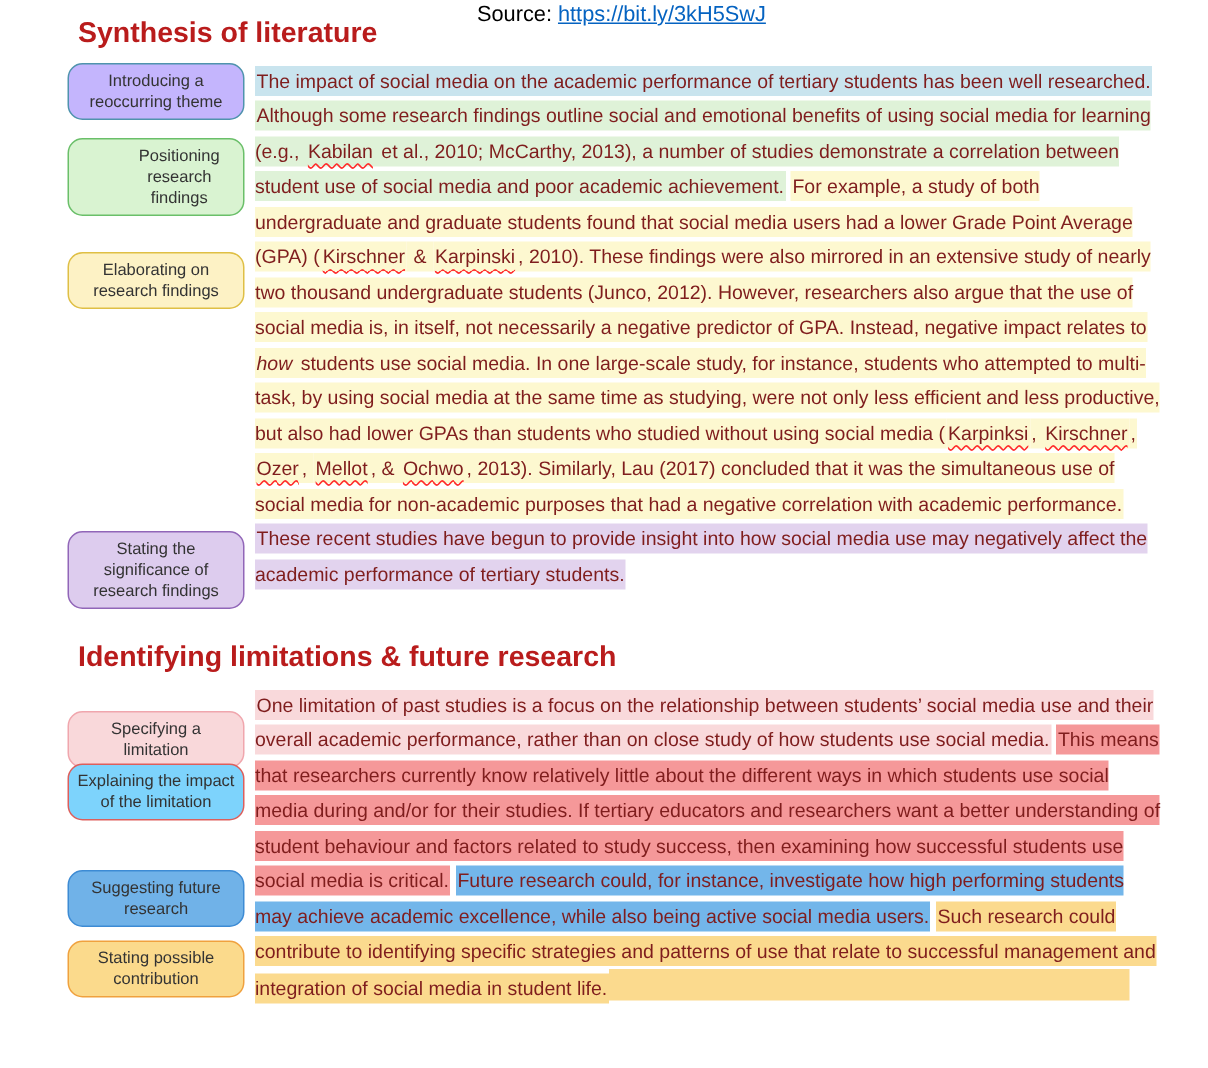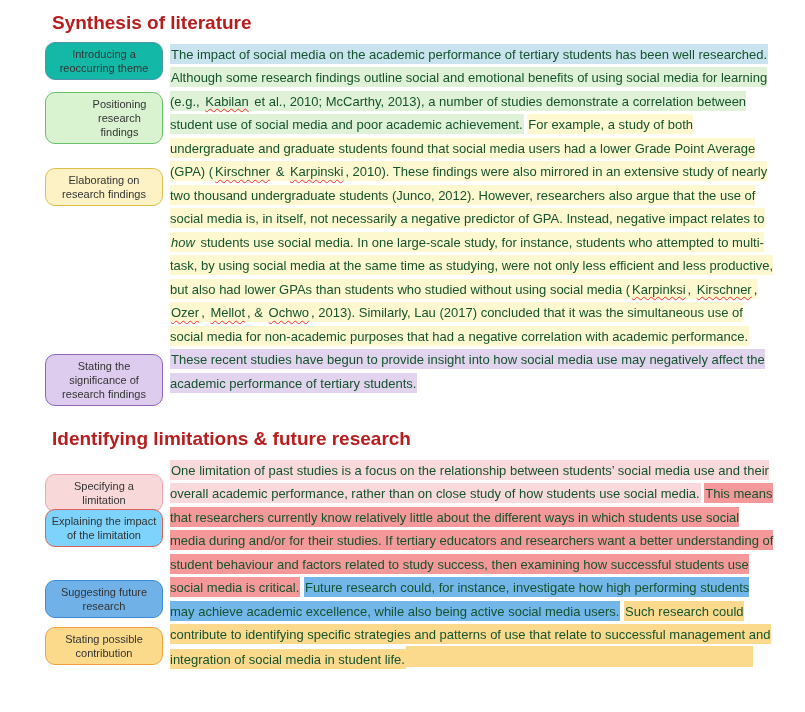--- a/index.html
+++ b/index.html
@@ -26,39 +26,42 @@
   .sec[data-section="0"] .label-box:nth-child(1){top:0px;}
   .sec[data-section="0"] .label-box:nth-child(2){top:50px;padding-left:36px;}
   .sec[data-section="0"] .label-box:nth-child(3){top:126px;}
   .sec[data-section="0"] .label-box:nth-child(4){top:312px;}
   .sec[data-section="1"] .label-box:nth-child(1){top:16px;}
   .sec[data-section="1"] .label-box:nth-child(2){top:51px;}
   .sec[data-section="1"] .label-box:nth-child(3){top:122px;}
   .sec[data-section="1"] .label-box:nth-child(4){top:169px;}
 
   .para{position:absolute;left:170px;top:0;width:604px;
-        font-size:13px;line-height:23.5px;color:#14532d;}
+        font-size:13px;line-height:23.5px;color:#7f1d1d;}
   .para .hl{padding:2.5px 1px;}
   .para .it{font-style:italic;}
   .para .sq{text-decoration:underline;text-decoration-style:wavy;
             text-decoration-color:#ff2a2a;text-decoration-thickness:1px;
             text-underline-offset:2.5px;}
   .para .pad{display:inline-block;height:1.2em;vertical-align:text-bottom;}
 </style>
 </head>
 <body>
 
 <div class="page">
 
+  <div class="source-line">
+    <span>Source:</span><a href="#">https://bit.ly/3kH5SwJ</a>
+  </div>
 
   <section class="sec" data-section="0">
     <h1 class="sec-title">Synthesis of literature</h1>
     <div class="sec-body">
       <div class="label-rail">
-          <div class="label-box" style="background: #14b8a6; border-color: rgb(79, 147, 173);">
+          <div class="label-box" style="background: #c4b5fd; border-color: rgb(79, 147, 173);">
             <div>Introducing a reoccurring theme</div>
           </div>
           <div class="label-box" style="background: rgb(217, 243, 209); border-color: rgb(106, 191, 105);">
             <div>Positioning research findings</div>
           </div>
           <div class="label-box" style="background: rgb(253, 242, 197); border-color: rgb(223, 191, 69);">
             <div>Elaborating on research findings</div>
           </div>
           <div class="label-box" style="background: rgb(221, 204, 238); border-color: rgb(145, 102, 184);">
             <div>Stating the significance of research findings</div>

